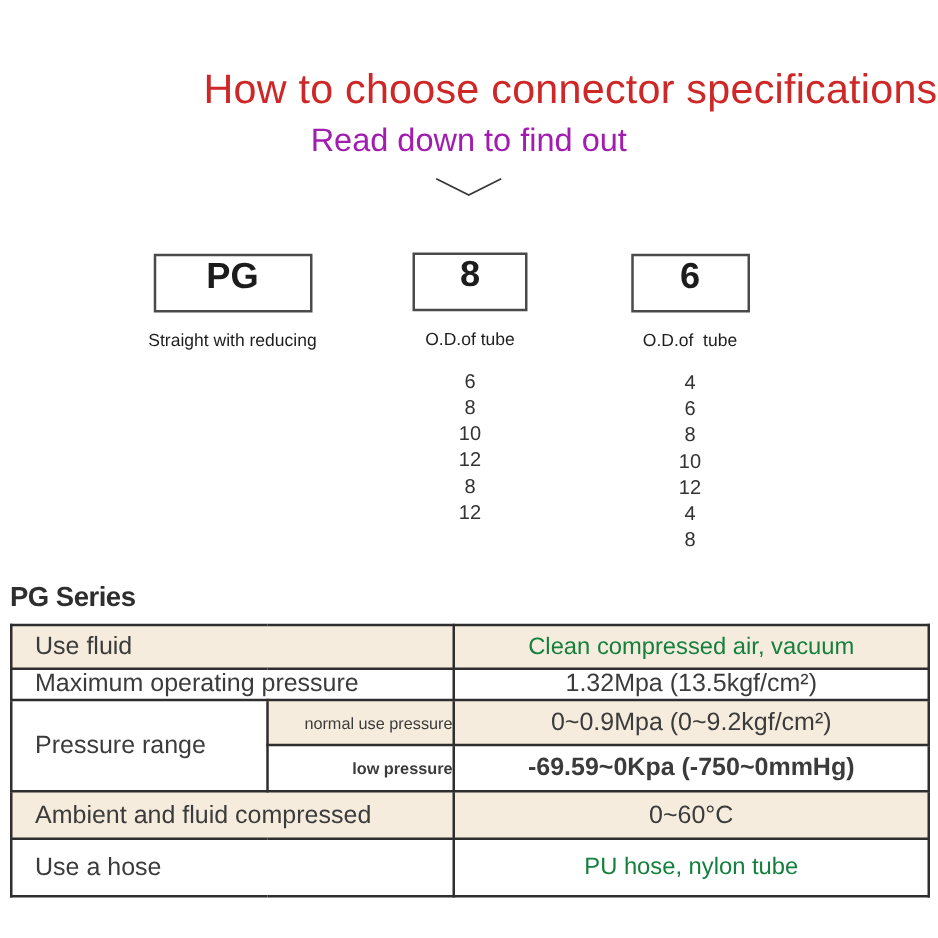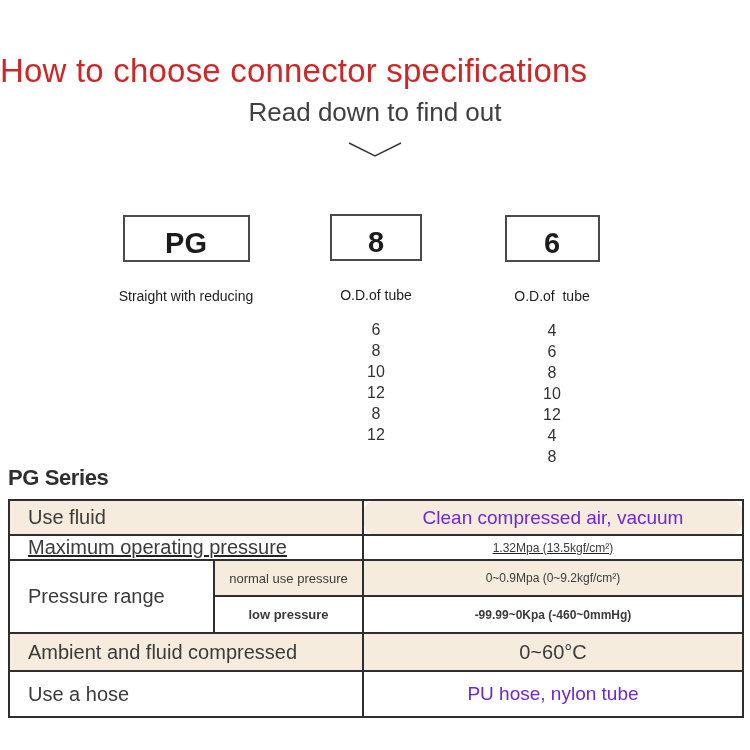--- a/index.html
+++ b/index.html
@@ -10,65 +10,65 @@
     width: 750px;
     height: 750px;
     background: #ffffff;
     overflow: hidden;
   }
 
   
   .title {
     position: absolute;
     top: 52px; left: 0; width: 750px;
-    text-align: left;
+    text-align: right;
     font-size: 33px;
     font-weight: 500;
     letter-spacing: 0.2px;
     color: #cd2827;
   }
   .subtitle {
     position: absolute;
     top: 97px; left: 0; width: 750px;
     text-align: center;
     font-size: 26px;
     font-weight: 400;
-    color: #404040;
+    color: #a21caf;
   }
   .chevron {
     position: absolute;
     top: 141px; left: 348px;
   }
 
   
   .col {
     position: absolute;
     width: 180px;
     text-align: center;
   }
   .col-pg { left: 96px;  top: 199px; }
   .col-8  { left: 286px; top: 198px; }
   .col-6  { left: 462px; top: 199px; }
   .code-box {
-    margin: 16px auto;
+    margin: 4px auto;
     height: 47px;
     border: 2px solid #4a4a4a;
     background: #ffffff;
     display: flex;
-    align-items: flex-end;
+    align-items: flex-start;
     justify-content: center;
     font-size: 29px;
     font-weight: 700;
     color: #1c1c1c;
   }
   .col-pg .code-box { width: 127px; }
   .col-8  .code-box { width: 92px; }
   .col-6  .code-box { width: 95px; }
   .caption {
-    margin-top: 26px;
+    margin-top: 14px;
     font-size: 14px;
     color: #1e1e1e;
     white-space: pre;
   }
   .size-list {
     margin-top: 16px;
     font-size: 16px;
     color: #333333;
   }
   .size-item { line-height: 21px; }
@@ -97,34 +97,34 @@
     margin-top: 28px;
   }
   .c1 { width: 205px; }
   .c2 { width: 149px; }
   .c3 { width: 380px; }
   td.label {
     padding-left: 18px;
     font-size: 20px;
   }
   td.sublabel {
-    text-align: center;
+    text-align: right;
     font-size: 13px;
     color: #3d3d3d;
   }
   td.value {
     text-align: center;
-    font-size: 12px;
+    font-size: 20px;
     color: #2f2f2f;
   }
-  td.value.big { font-size: 19px; color: #6d28d9; border-radius: 14px; }
+  td.value.big { font-size: 19px; color: #15803d; }
   td.value.small { font-size: 20px; }
   tr.cream td.tint { background: #f5ecdd; }
   tr.r1 { height: 35px; }
-  tr.r2 { height: 20px; text-decoration: underline; }
+  tr.r2 { height: 20px; }
   tr.r3 { height: 36px; }
   tr.r4 { height: 37px; font-weight: bold; }
   tr.r5 { height: 38px; }
   tr.r6 { height: 46px; }
 </style>
 </head>
 <body>
 
 <div class="page">
 
@@ -190,21 +190,21 @@
       <td class="label" colspan="2">Maximum operating pressure</td>
       <td class="value">1.32Mpa  (13.5kgf/cm²)</td>
     </tr>
     <tr class="r3 cream">
       <td class="label" rowspan="2">Pressure range</td>
       <td class="sublabel tint">normal use pressure</td>
       <td class="value tint">0~0.9Mpa  (0~9.2kgf/cm²)</td>
     </tr>
     <tr class="r4">
       <td class="sublabel">low pressure</td>
-      <td class="value">-99.99~0Kpa  (-460~0mmHg)</td>
+      <td class="value">-69.59~0Kpa  (-750~0mmHg)</td>
     </tr>
     <tr class="r5 cream">
       <td class="label tint" colspan="2">Ambient and fluid compressed</td>
       <td class="value small tint">0~60°C</td>
     </tr>
     <tr class="r6">
       <td class="label" colspan="2">Use a hose</td>
       <td class="value big">PU hose, nylon tube</td>
     </tr>
   </tbody>

